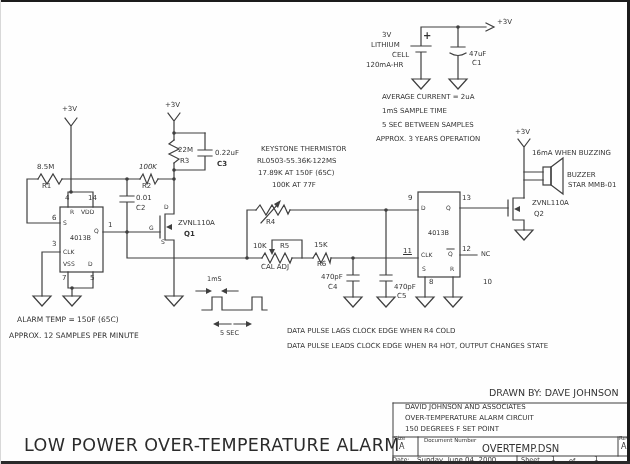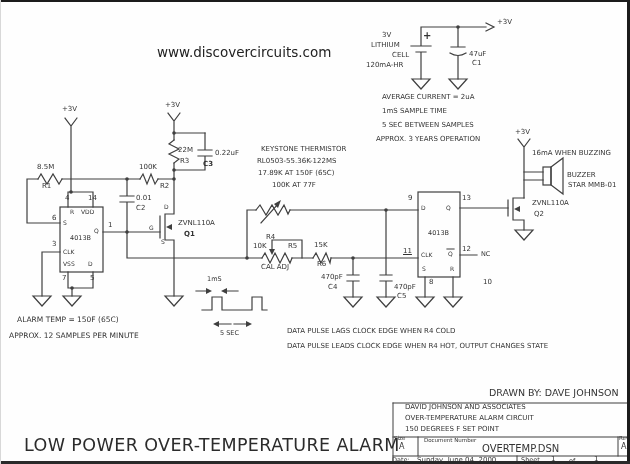--- a/index.html
+++ b/index.html
@@ -141,21 +141,20 @@
           <circle cx="386" cy="210" r="1.8"></circle>
       <circle cx="458" cy="27" r="1.8"></circle>
     </g>
 
     <g stroke-width="1">
       <path d="M393,403 H630 M393,403 V464 M393,437 H630 M393,456 H630 M418,437 V456 M618,437 V456 M517,456 V464"></path>
     </g>
   </svg>
   </div>
 
-  <div class="t" style="left:157px;top:45px;font-size:13.5px;color:#222;">www.discovercircuits.com</div>
 
   <div class="t" style="left:62px;top:106px;">+3V</div>
   <div class="t" style="left:165px;top:102px;">+3V</div>
   <div class="t" style="left:497px;top:19px;">+3V</div>
   <div class="t" style="left:515px;top:129px;">+3V</div>
 
   <div class="t" style="left:382px;top:32px;">3V</div>
   <div class="t" style="left:371px;top:42px;">LITHIUM</div>
   <div class="t" style="left:392px;top:52px;">CELL</div>
   <div class="t" style="left:366px;top:62px;">120mA-HR</div>
@@ -168,28 +167,28 @@
   <div class="t" style="left:382px;top:122px;">5 SEC BETWEEN SAMPLES</div>
   <div class="t" style="left:376px;top:136px;">APPROX. 3 YEARS OPERATION</div>
 
   <div class="t" style="left:261px;top:146px;">KEYSTONE THERMISTOR</div>
   <div class="t" style="left:257px;top:158px;">RL0503-55.36K-122MS</div>
   <div class="t" style="left:258px;top:170px;">17.89K AT 150F (65C)</div>
   <div class="t" style="left:272px;top:182px;">100K AT 77F</div>
 
   <div class="t" style="left:37px;top:164px;">8.5M</div>
   <div class="t" style="left:42px;top:183px;">R1</div>
-  <div class="t" style="left:139px;top:164px;">100K</div>
-  <div class="t" style="left:160px;top:183px;">R2</div>
+  <div class="t" style="left:139px;top:164px;font-style:italic;">100K</div>
+  <div class="t" style="left:142px;top:183px;">R2</div>
   <div class="t" style="left:136px;top:195px;">0.01</div>
   <div class="t" style="left:136px;top:205px;">C2</div>
   <div class="t" style="left:178px;top:147px;">22M</div>
   <div class="t" style="left:180px;top:158px;">R3</div>
   <div class="t" style="left:215px;top:150px;">0.22uF</div>
-  <div class="t" style="left:203px;top:161px;font-weight:bold;">C3</div>
+  <div class="t" style="left:217px;top:161px;font-weight:bold;">C3</div>
 
   <div class="t" style="left:70px;top:209px;font-size:6px;">R</div>
   <div class="t" style="left:81px;top:209px;font-size:6px;">VDD</div>
   <div class="t" style="left:63px;top:220px;font-size:6px;">S</div>
   <div class="t" style="left:94px;top:228px;font-size:6px;">Q</div>
   <div class="t" style="left:70px;top:235px;font-size:6.5px;">4013B</div>
   <div class="t" style="left:63px;top:249px;font-size:6px;">CLK</div>
   <div class="t" style="left:63px;top:261px;font-size:6px;">VSS</div>
   <div class="t" style="left:88px;top:261px;font-size:6px;">D</div>
   <div class="t" style="left:65px;top:195px;">4</div>
@@ -199,23 +198,23 @@
   <div class="t" style="left:52px;top:241px;">3</div>
   <div class="t" style="left:62px;top:275px;">7</div>
   <div class="t" style="left:90px;top:275px;">5</div>
 
   <div class="t" style="left:178px;top:220px;">ZVNL110A</div>
   <div class="t" style="left:184px;top:231px;font-weight:bold;">Q1</div>
   <div class="t" style="left:149px;top:225px;font-size:6px;">G</div>
   <div class="t" style="left:164px;top:204px;font-size:6px;">D</div>
   <div class="t" style="left:161px;top:239px;font-size:6px;">S</div>
 
-  <div class="t" style="left:266px;top:234px;">R4</div>
+  <div class="t" style="left:266px;top:219px;">R4</div>
   <div class="t" style="left:253px;top:243px;">10K</div>
-  <div class="t" style="left:280px;top:243px;margin-left:8px;">R5</div>
+  <div class="t" style="left:280px;top:243px;">R5</div>
   <div class="t" style="left:261px;top:264px;">CAL ADJ</div>
   <div class="t" style="left:314px;top:242px;">15K</div>
   <div class="t" style="left:317px;top:261px;">R6</div>
   <div class="t" style="left:321px;top:274px;">470pF</div>
   <div class="t" style="left:328px;top:284px;">C4</div>
   <div class="t" style="left:394px;top:284px;">470pF</div>
   <div class="t" style="left:397px;top:293px;">C5</div>
 
   <div class="t" style="left:421px;top:205px;font-size:6px;">D</div>
   <div class="t" style="left:446px;top:205px;font-size:6px;">Q</div>

